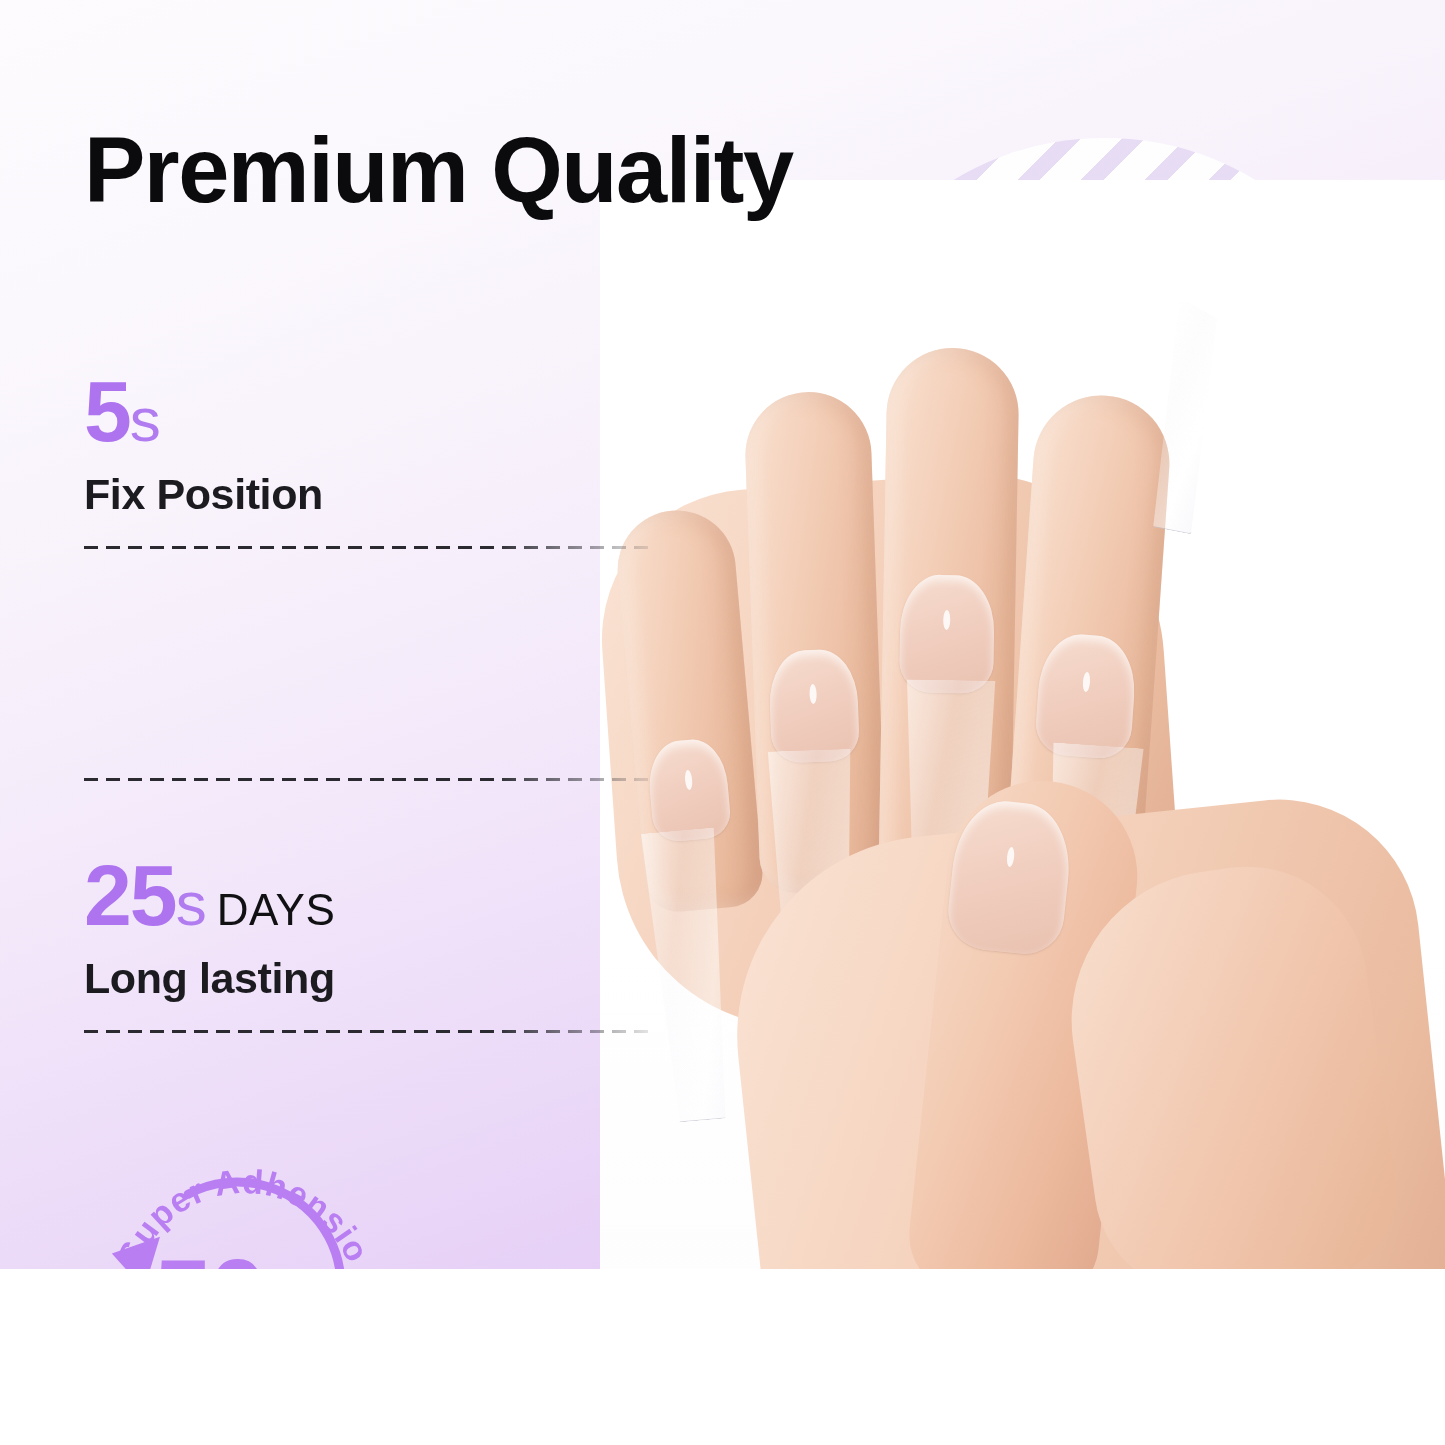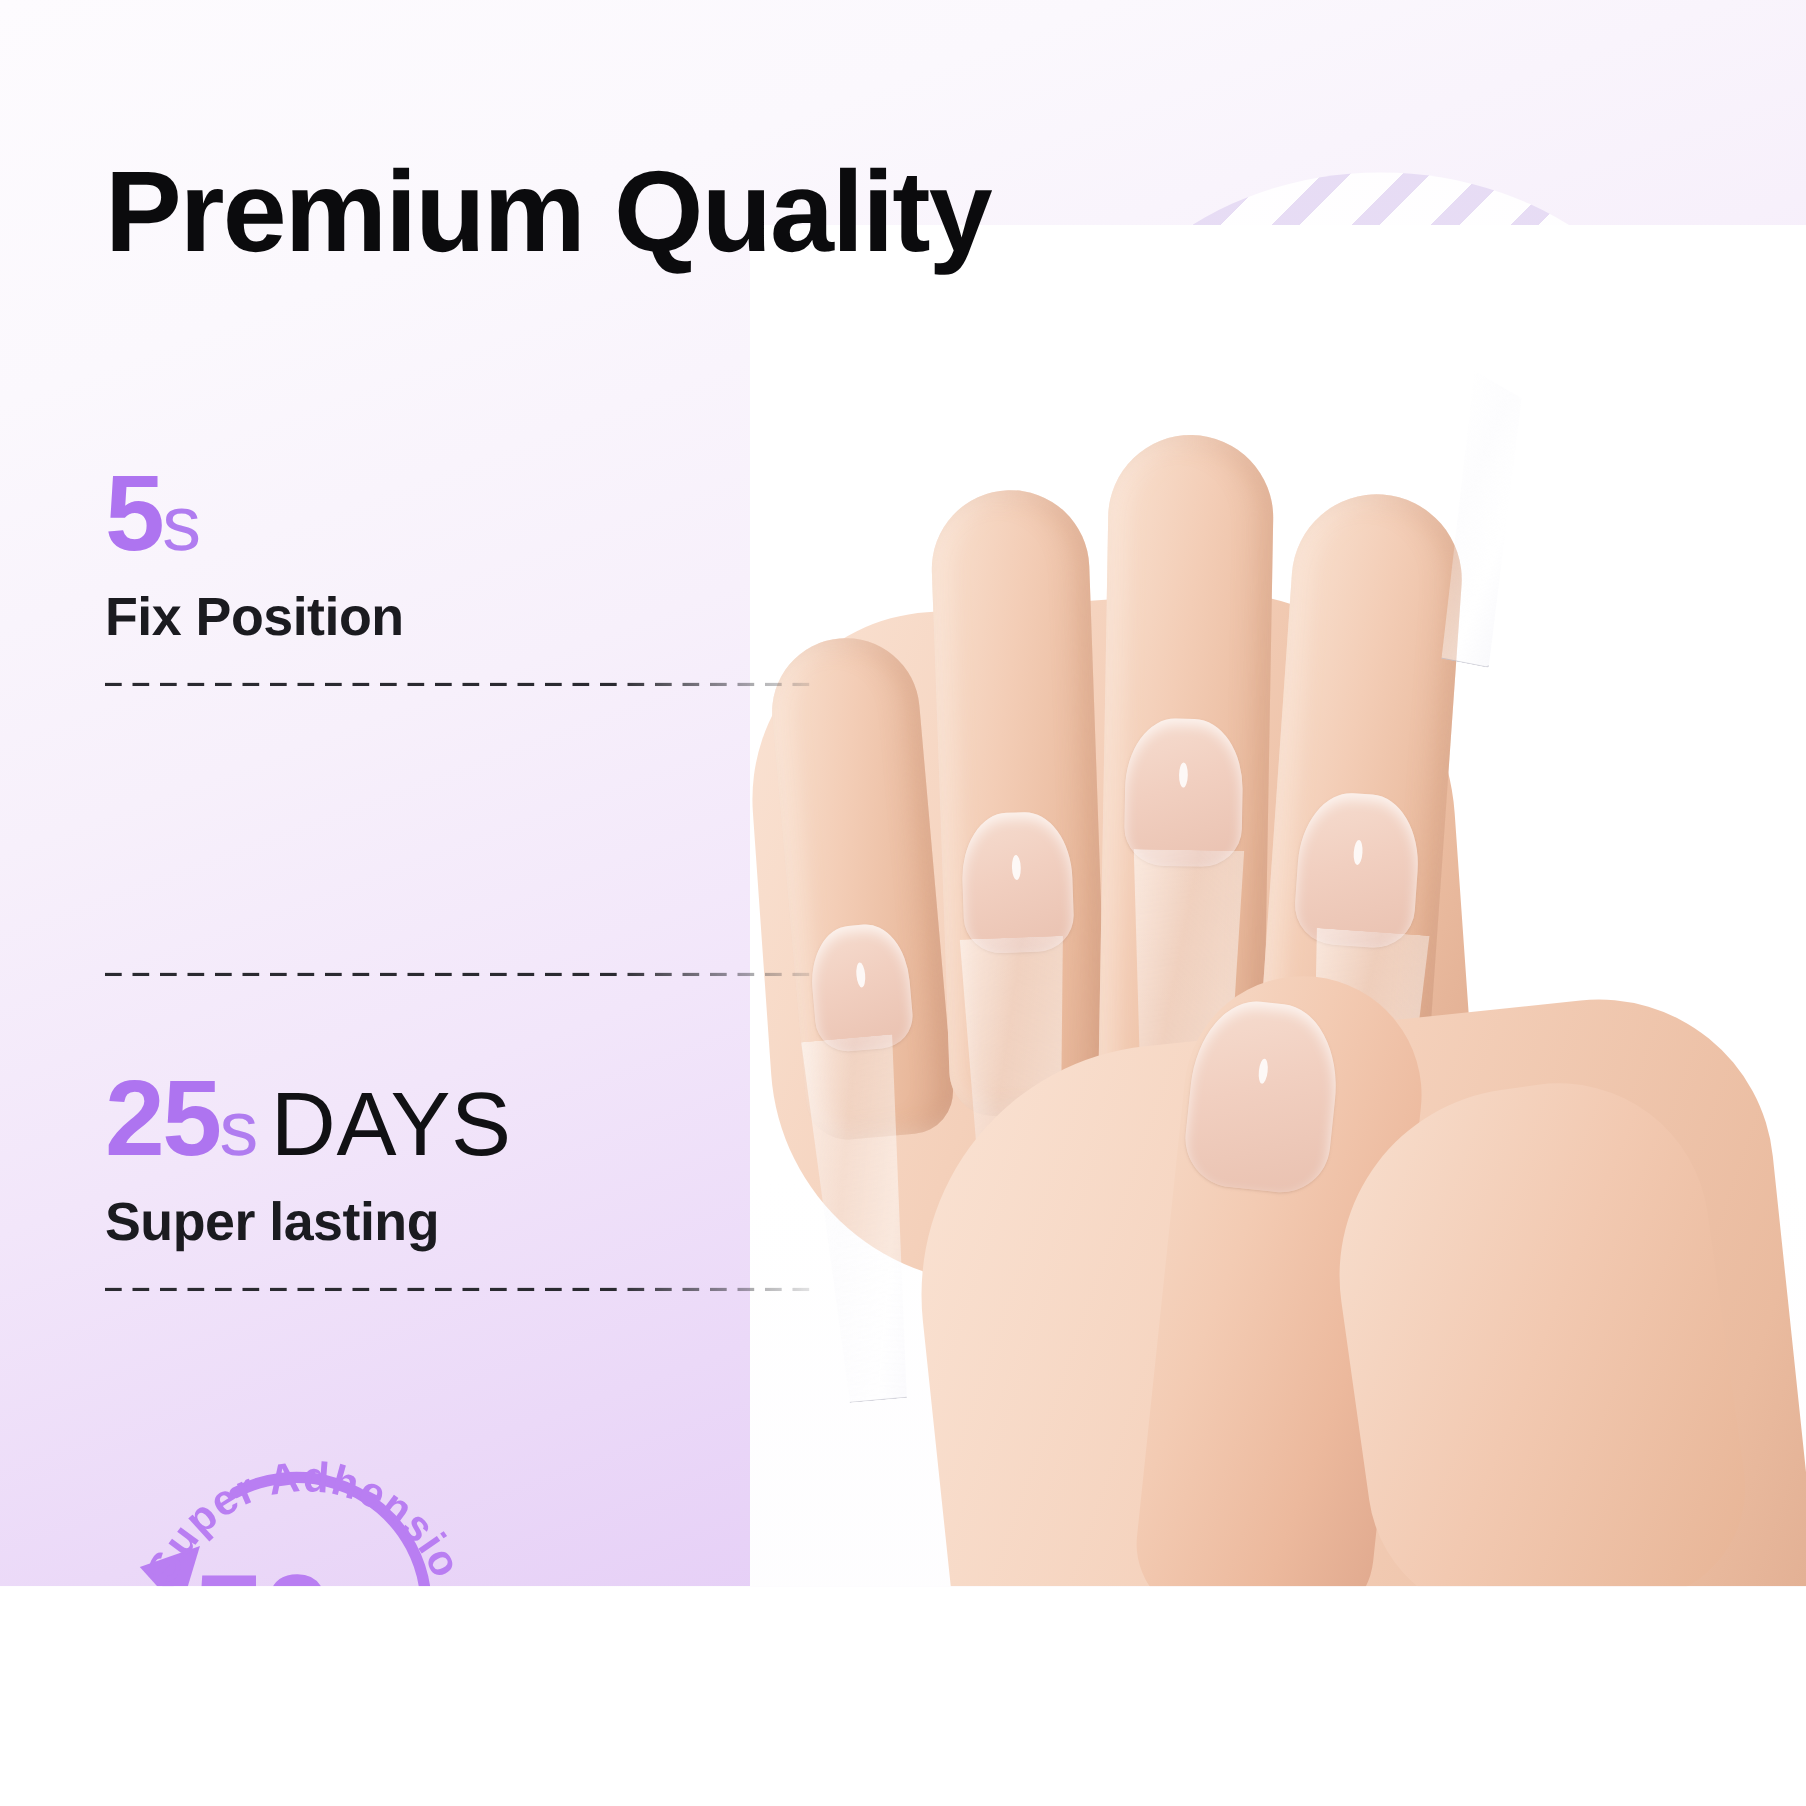--- a/index.html
+++ b/index.html
@@ -144,21 +144,21 @@
     color: #ae74f0;
     letter-spacing: -2px;
   }
   .feature .unit {
     font-size: 62px;
     font-weight: 400;
     color: #b07cf0;
     letter-spacing: 0px;
   }
   .feature .days {
-    font-size: 72px;
+    font-size: 44px;
     font-weight: 400;
     color: #111114;
     letter-spacing: 0.5px;
     margin-left: 10px;
   }
   .feature .label {
     margin: 16px 0 0 0;
     font-size: 43px;
     font-weight: 700;
     color: #1b1b20;
@@ -257,21 +257,21 @@
   <div class="divider" style="top:546px;"></div>
 
   <div class="feature" style="top:602px;">
   </div>
   <div class="divider" style="top:778px;"></div>
 
   <div class="feature" style="top:852px;">
     <p class="value">
       <span class="num">25</span><span class="unit">s</span><span class="days">DAYS</span>
     </p>
-    <p class="label">Super lasting</p>
+    <p class="label">Long lasting</p>
   </div>
   <div class="divider" style="top:1030px;"></div>
 
   <div class="badge">
     <svg viewBox="0 0 290 290" xmlns="http://www.w3.org/2000/svg">
       <defs>
         <path id="curveArc" d="M 42 168 A 112 112 0 0 1 258 150" fill="none"></path>
       </defs>
 
       <circle cx="145" cy="168" r="104" fill="none" stroke="#b97ef2" stroke-width="9" stroke-dasharray="560 125" stroke-linecap="round" transform="rotate(-118 145 168)"></circle>

